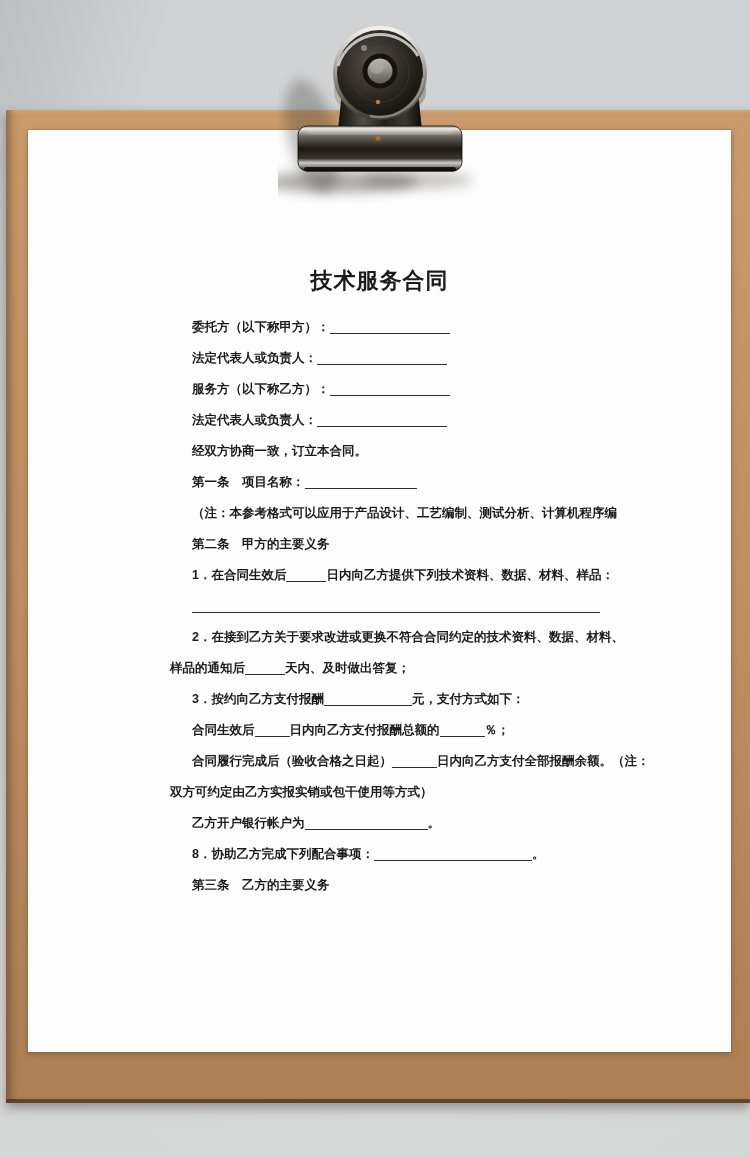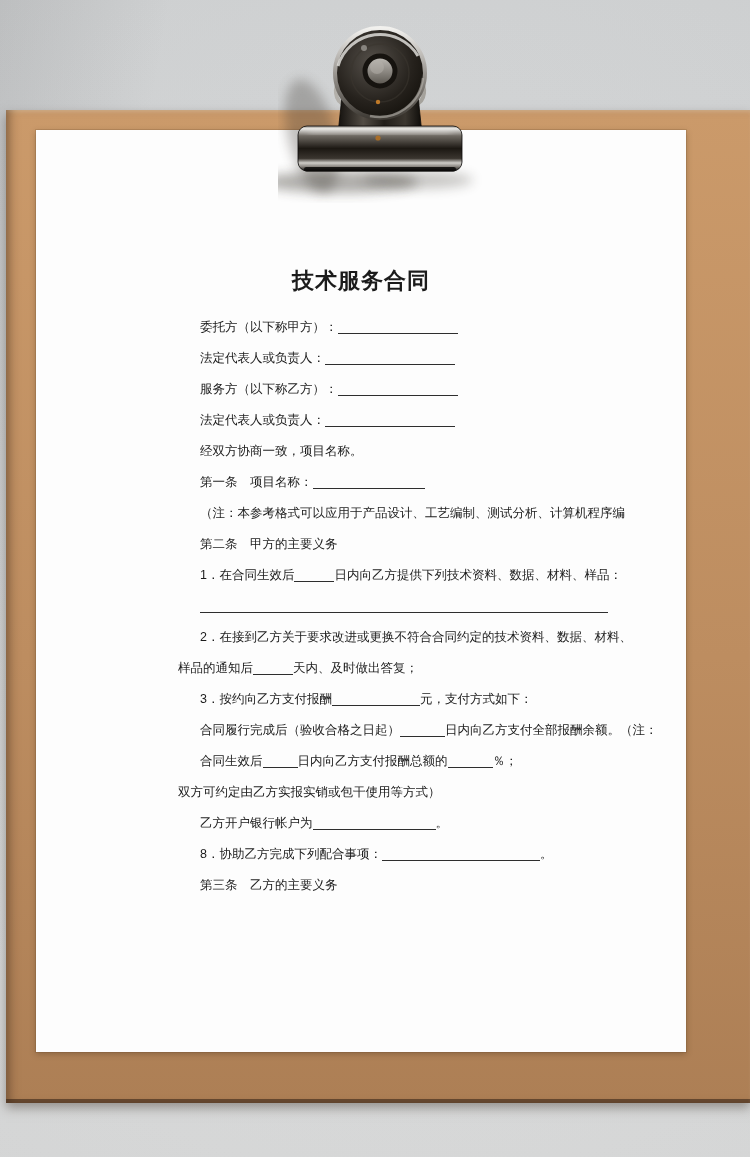--- a/index.html
+++ b/index.html
@@ -23,34 +23,34 @@
   .board{
     position:absolute;left:6px;top:110px;width:744px;height:993px;
     background:linear-gradient(180deg, var(--board1) 0%, var(--board2) 55%, var(--board3) 100%);
     box-shadow:
       inset 7px 0 12px -5px rgba(55,35,20,.6),
       inset 0 4px 5px -3px rgba(255,236,210,.55),
       inset 0 -4px 0 rgba(45,30,18,.55),
       0 5px 10px rgba(85,78,70,.5);
   }
   .paper{
-    position:absolute;left:36px;top:130px;width:650px;height:922px;
+    position:absolute;left:28px;top:130px;width:703px;height:922px;
     background:var(--paper);
     box-shadow:0 0 0 1px rgba(100,70,40,.18), 0 2px 6px rgba(70,45,25,.35);
   }
   .title{
     position:absolute;top:136px;left:0;width:100%;height:30px;
     margin:0;text-align:center;
     font-size:22px;line-height:30px;font-weight:bold;letter-spacing:1px;
     color:var(--ink);
   }
   .text-col{position:absolute;left:142px;top:182px;width:436px;}
   .line{
     margin:0;height:31px;line-height:31px;
-    font-size:12.5px;font-weight:400;color:var(--ink);
+    font-size:12.5px;font-weight:700;color:var(--ink);
     white-space:nowrap;
   }
   .line.indent{text-indent:22px;}
   .blank{
     display:inline-block;height:13px;vertical-align:-3px;
     border-bottom:1.5px solid var(--line);
   }
   .clip{position:absolute;left:278px;top:18px;}
 </style>
 </head>
@@ -61,31 +61,31 @@
 
   <div class="board"></div>
 
   <div class="paper">
     <h1 class="title">技术服务合同</h1>
     <div class="text-col">
         <p class="line indent"><span>委托方（以下称甲方）：</span><span class="blank" style="width: 120px;"></span></p>
         <p class="line indent"><span>法定代表人或负责人：</span><span class="blank" style="width: 130px;"></span></p>
         <p class="line indent"><span>服务方（以下称乙方）：</span><span class="blank" style="width: 120px;"></span></p>
         <p class="line indent"><span>法定代表人或负责人：</span><span class="blank" style="width: 130px;"></span></p>
-        <p class="line indent"><span>经双方协商一致，项目名称。</span></p>
+        <p class="line indent"><span>经双方协商一致，订立本合同。</span></p>
         <p class="line indent"><span>第一条　项目名称：</span><span class="blank" style="width: 112px;"></span></p>
         <p class="line indent"><span>（注：本参考格式可以应用于产品设计、工艺编制、测试分析、计算机程序编</span></p>
         <p class="line indent"><span>第二条　甲方的主要义务</span></p>
         <p class="line indent"><span>1．在合同生效后</span><span class="blank" style="width: 40px;"></span><span>日内向乙方提供下列技术资料、数据、材料、样品：</span></p>
         <p class="line indent"><span class="blank" style="width: 408px;"></span></p>
         <p class="line indent"><span>2．在接到乙方关于要求改进或更换不符合合同约定的技术资料、数据、材料、</span></p>
         <p class="line"><span>样品的通知后</span><span class="blank" style="width: 40px;"></span><span>天内、及时做出答复；</span></p>
         <p class="line indent"><span>3．按约向乙方支付报酬</span><span class="blank" style="width: 88px;"></span><span>元，支付方式如下：</span></p>
+        <p class="line indent"><span>合同生效后</span><span class="blank" style="width: 35px;"></span><span>日内向乙方支付报酬总额的</span><span class="blank" style="width: 45px;"></span><span>％；</span></p>
         <p class="line indent"><span>合同履行完成后（验收合格之日起）</span><span class="blank" style="width: 45px;"></span><span>日内向乙方支付全部报酬余额。（注：</span></p>
-        <p class="line indent"><span>合同生效后</span><span class="blank" style="width: 35px;"></span><span>日内向乙方支付报酬总额的</span><span class="blank" style="width: 45px;"></span><span>％；</span></p>
         <p class="line"><span>双方可约定由乙方实报实销或包干使用等方式）</span></p>
         <p class="line indent"><span>乙方开户银行帐户为</span><span class="blank" style="width: 123px;"></span><span>。</span></p>
         <p class="line indent"><span>8．协助乙方完成下列配合事项：</span><span class="blank" style="width: 158px;"></span><span>。</span></p>
         <p class="line indent"><span>第三条　乙方的主要义务</span></p>
       </div>
   </div>
 
   <svg class="clip" width="204" height="185" viewBox="0 0 204 185" aria-hidden="true">
     <defs>
       <filter id="blur8" x="-60%" y="-60%" width="220%" height="220%">

